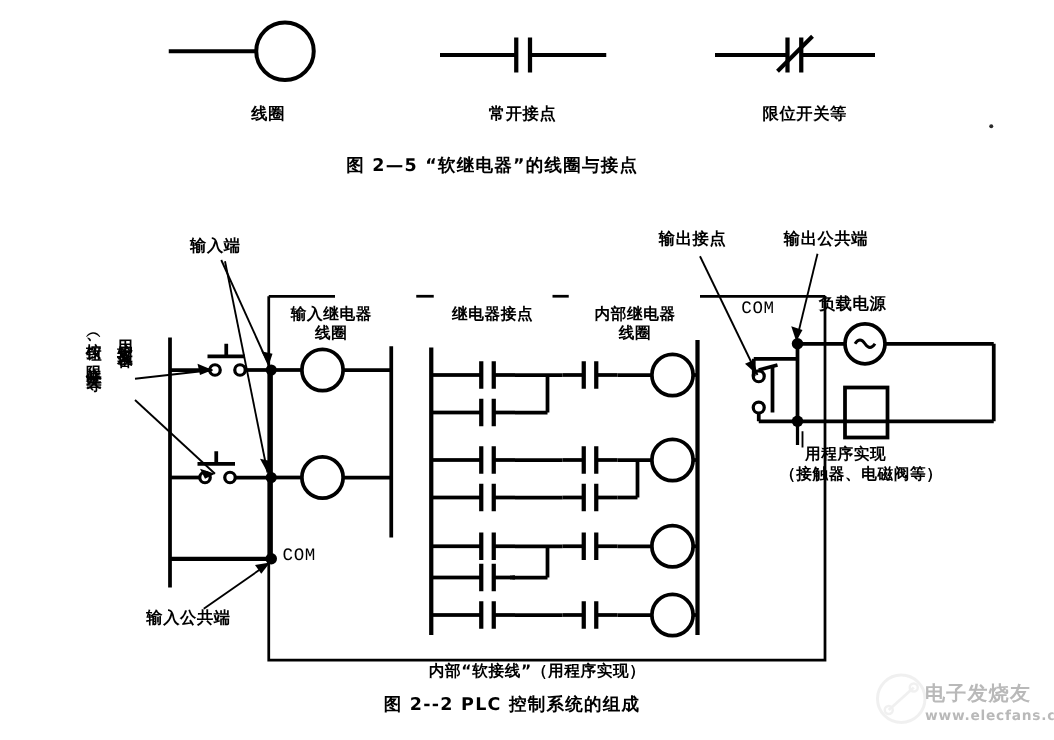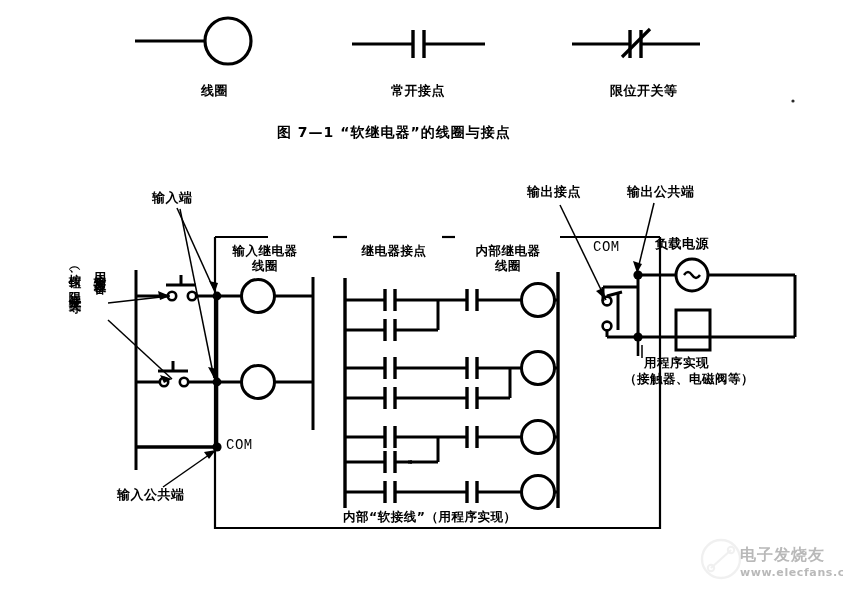--- a/index.html
+++ b/index.html
@@ -231,47 +231,48 @@
       <polygon points="637,273 633,261 642,264" fill="#000" stroke="none"></polygon>
 
       <path d="M642,358 L642,345" stroke-width="1.5"></path>
     </g>
   </svg>
 
   <div class="lbl sym-cap" style="left:201px;top:82px;">线圈</div>
   <div class="lbl sym-cap" style="left:391px;top:82px;">常开接点</div>
   <div class="lbl sym-cap" style="left:610px;top:82px;">限位开关等</div>
 
-  <div class="lbl fig-cap" style="left:277px;top:124px;">图 7—1    “软继电器”的线圈与接点</div>
+  <div class="lbl fig-cap" style="left:277px;top:124px;">图 2—5    “软继电器”的线圈与接点</div>
 
   <div class="lbl blk" style="left:152px;top:190px;font-size:13px;">输入端</div>
   <div class="lbl blk" style="left:117px;top:487px;font-size:13px;">输入公共端</div>
   <div class="lbl blk" style="left:527px;top:184px;font-size:13px;">输出接点</div>
   <div class="lbl blk" style="left:627px;top:184px;font-size:13px;">输出公共端</div>
 
   <div class="vert" style="left:93px;top:262px;">用户输入设备</div>
   <div class="vert" style="left:68px;top:262px;">（按钮、限位开关等）</div>
 
   <div class="lbl blk" style="left:219px;top:243px;width:92px;">输入继电器</div>
   <div class="lbl blk" style="left:219px;top:258px;width:92px;">线圈</div>
 
   <div class="lbl blk" style="left:349px;top:243px;width:90px;">继电器接点</div>
 
   <div class="lbl blk" style="left:459px;top:243px;width:98px;">内部继电器</div>
   <div class="lbl blk" style="left:459px;top:258px;width:98px;">线圈</div>
 
-  <div class="lbl blk" style="left:343px;top:509px;text-align:right;">内部“软接线”（用程序实现）</div>
+  <div class="lbl blk" style="left:343px;top:529px;text-align:right;">内部“软接线”（用程序实现）</div>
 
   <div class="lbl com" style="left:226px;top:437px;">COM</div>
   <div class="lbl com" style="left:593px;top:239px;">COM</div>
 
   <div class="lbl blk" style="left:655px;top:236px;font-size:13px;">负载电源</div>
   <div class="lbl blk" style="left:644px;top:355px;font-size:12.5px;">用程序实现</div>
   <div class="lbl blk" style="left:624px;top:371px;font-size:12.5px;">（接触器、电磁阀等）</div>
 
+  <div class="lbl fig-cap" style="left:307px;top:555px;">图 2--2  PLC 控制系统的组成</div>
 
   <svg class="wm" style="left:695px;top:538px;width:148px;height:52px;" viewBox="0 0 148 52">
     <circle cx="26" cy="21" r="19" fill="none" stroke="#cfcfcf" stroke-width="2.4"></circle>
     <path d="M16,30 L36,12" stroke="#cfcfcf" stroke-width="2.2" fill="none"></path>
     <circle cx="16" cy="30" r="3.2" fill="none" stroke="#cfcfcf" stroke-width="2"></circle>
     <circle cx="36" cy="12" r="3.2" fill="none" stroke="#cfcfcf" stroke-width="2"></circle>
   </svg>
   <div class="wm-txt" style="left:740px;top:545px;font-size:16px;letter-spacing:1px;">电子发烧友</div>
   <div class="wm-txt" style="left:740px;top:566px;font-size:11px;letter-spacing:.6px;">www.elecfans.com</div>
 

